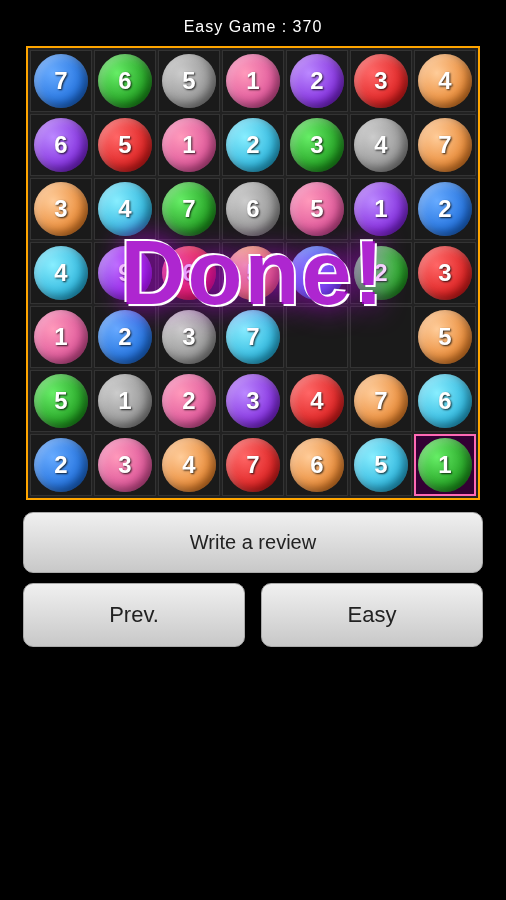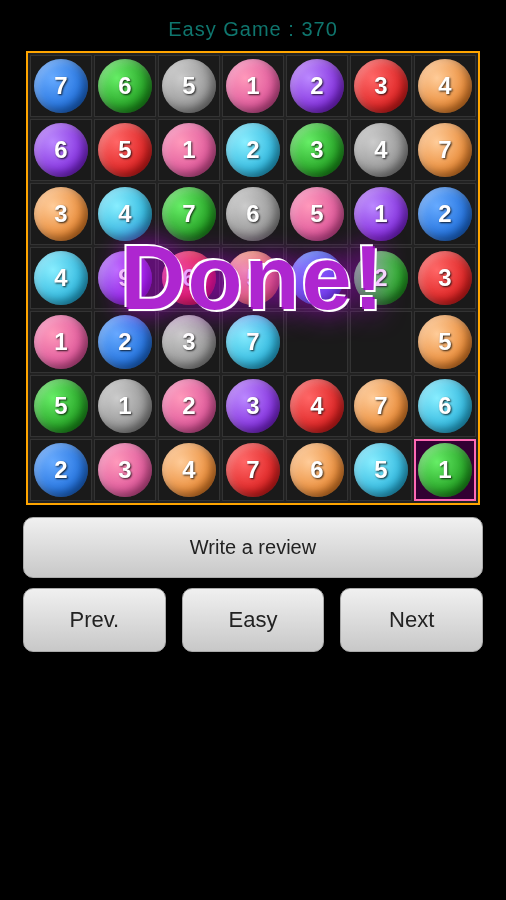--- a/index.html
+++ b/index.html
@@ -8,22 +8,22 @@
       height: 900px;
       background: #000;
       display: flex;
       flex-direction: column;
       align-items: center;
       font-family: Arial, sans-serif;
       overflow: hidden;
     }
 
     #title {
-      color: #0f766e;
-      font-size: 20px;
+      color: #ffffff;
+      font-size: 16px;
       margin-top: 18px;
       margin-bottom: 10px;
       letter-spacing: 1px;
     }
 
     #grid-wrapper {
       position: relative;
       border: 2px solid orange;
       background: #111;
     }
@@ -284,15 +284,14 @@
       </div>
     </div>
   <div id="done-overlay">Done!</div>
 </div>
 
 <div id="buttons-area">
   <button id="write-review-btn">Write a review</button>
   <div id="nav-buttons">
     <button class="nav-btn">Prev.</button>
     <button class="nav-btn">Easy</button>
-    <button class="nav-btn">Next</button>
   </div>
 </div>
 
 </body></html>

